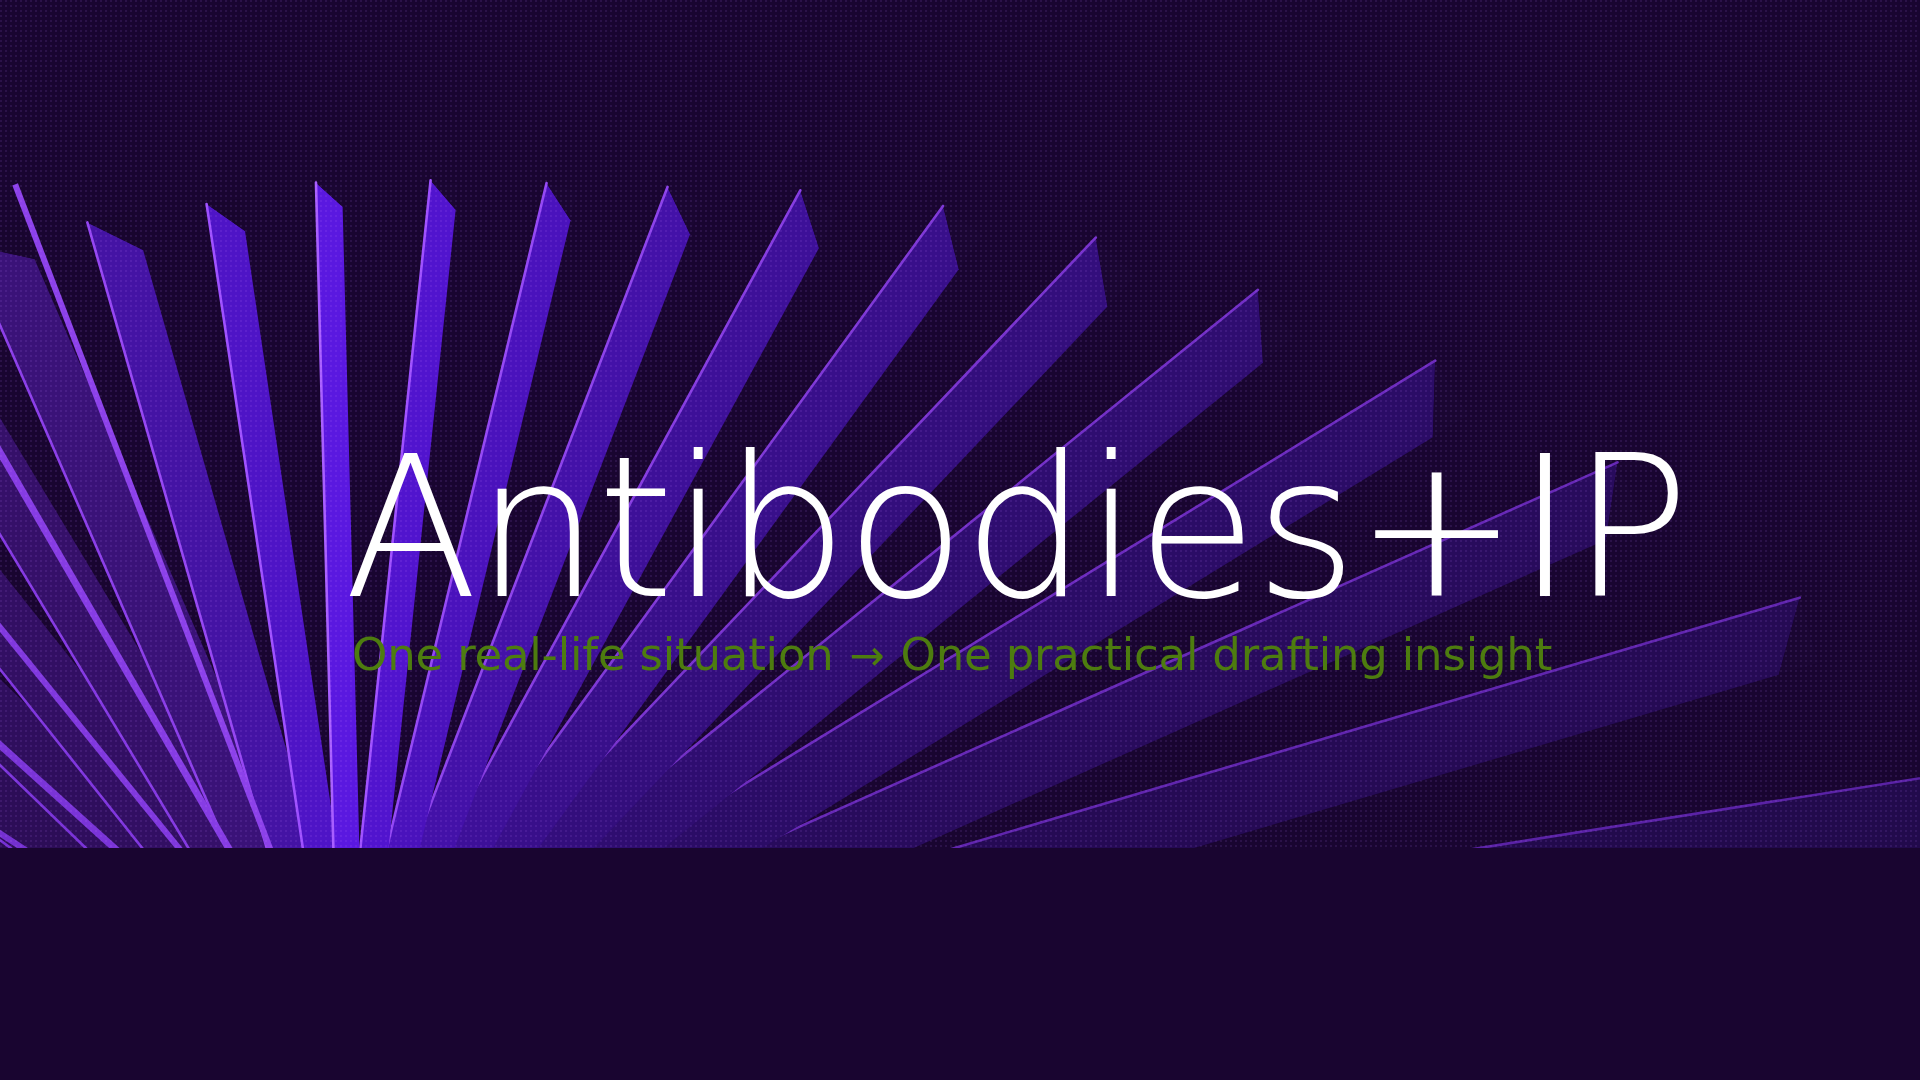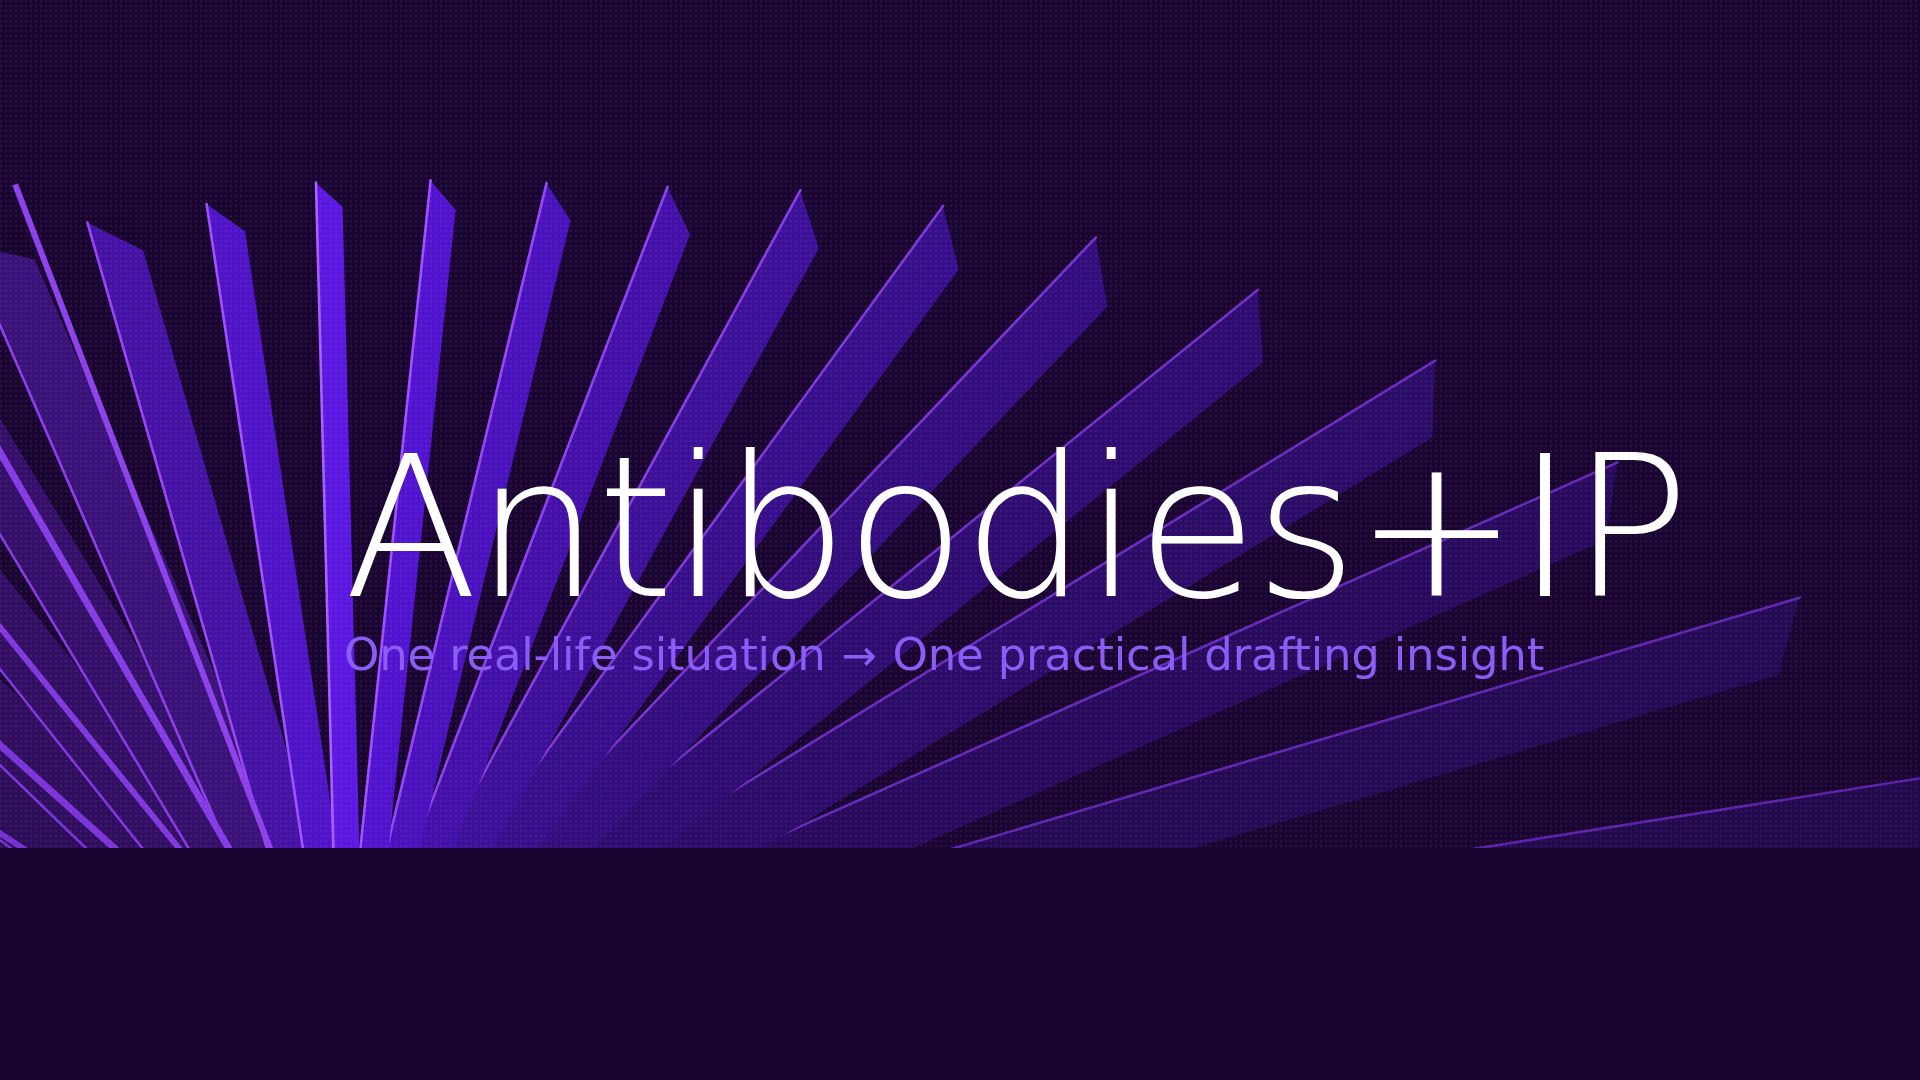--- a/index.html
+++ b/index.html
@@ -52,22 +52,22 @@
     font-size:196px;
     line-height:0.78;
     font-weight:300;
     letter-spacing:-2.5px;
     white-space:nowrap;
     font-family:"DejaVu Sans", "Liberation Sans", sans-serif;
   }
 
   #page-subtitle {
     margin-top:26px;
-    margin-left:0;
-    color:#8b5cf6;
+    margin-left:8px;
+    color:#4d7c0f;
     font-size:45px;
     line-height:1.05;
     font-weight:400;
     letter-spacing:-0.2px;
     white-space:nowrap;
     font-family:"DejaVu Sans", "Liberation Sans", sans-serif;
   }
   #page-subtitle .sep {
     display:inline-block;
     padding:0 16px;

